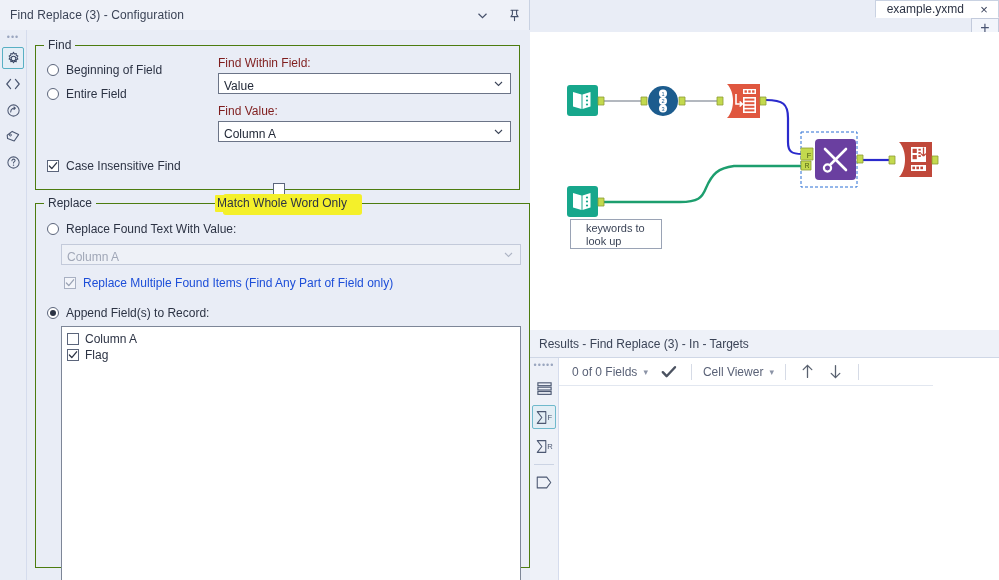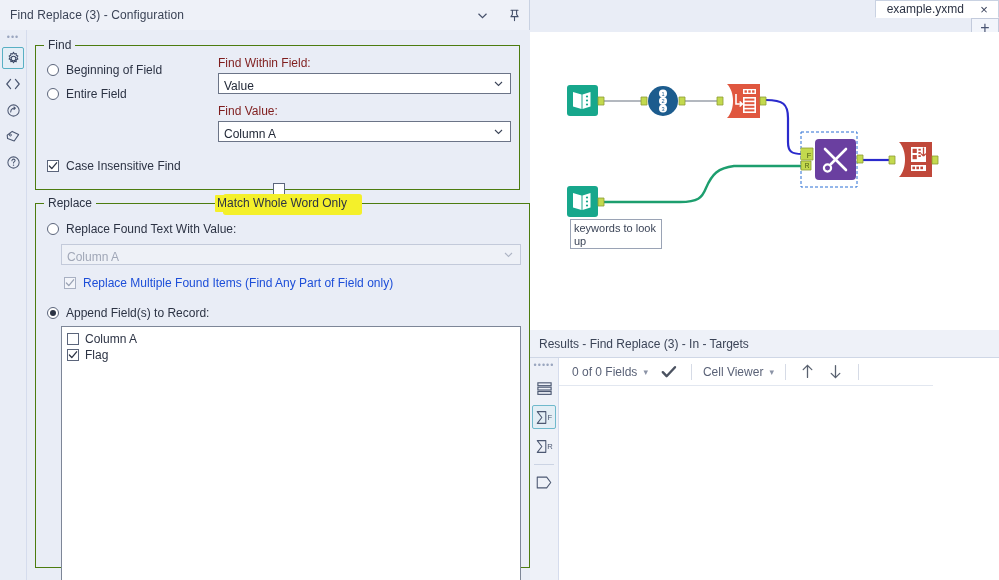--- a/index.html
+++ b/index.html
@@ -115,21 +115,21 @@
     display:flex;align-items:center;justify-content:center;color:#4a5573;font-size:16px;cursor:pointer;box-sizing:border-box;
   }
 
   #canvas{
     position:absolute;left:0;top:32px;width:469px;height:298px;background:#ffffff;
     border-bottom:1px solid #c9d2e2;overflow:hidden;
   }
   #canvas svg{position:absolute;left:0;top:0;}
   .node-annotation{
     position:absolute;background:#ffffff;border:1px solid #9aa3b5;box-sizing:border-box;
-    font-size:11px;color:#3b4457;line-height:13px;padding:2px 3px;
+    font-size:11px;color:#3b4457;line-height:13px;padding:2px 15px;
   }
 
   
   #results-header{
     position:absolute;left:0;top:330px;width:469px;height:28px;background:#eef1f8;
     border-bottom:1px solid #cfd7e6;display:flex;align-items:center;box-sizing:border-box;
   }
   #results-title{margin-left:9px;font-size:12px;color:#3b4457;}
   #results-rail{
     position:absolute;left:0;top:358px;width:29px;height:222px;background:#eef1f8;

